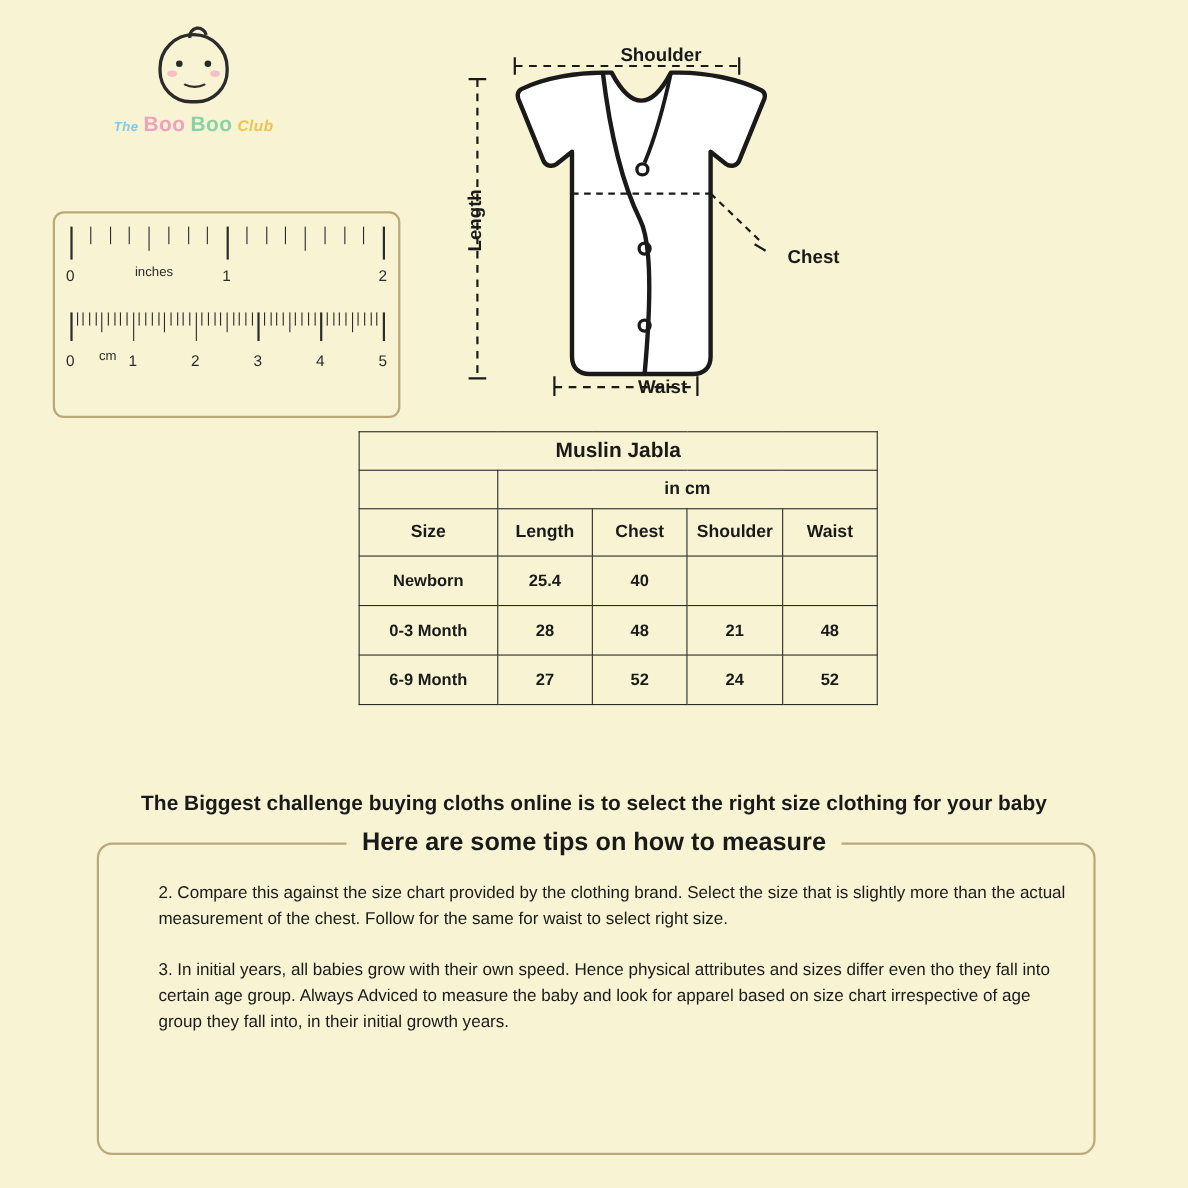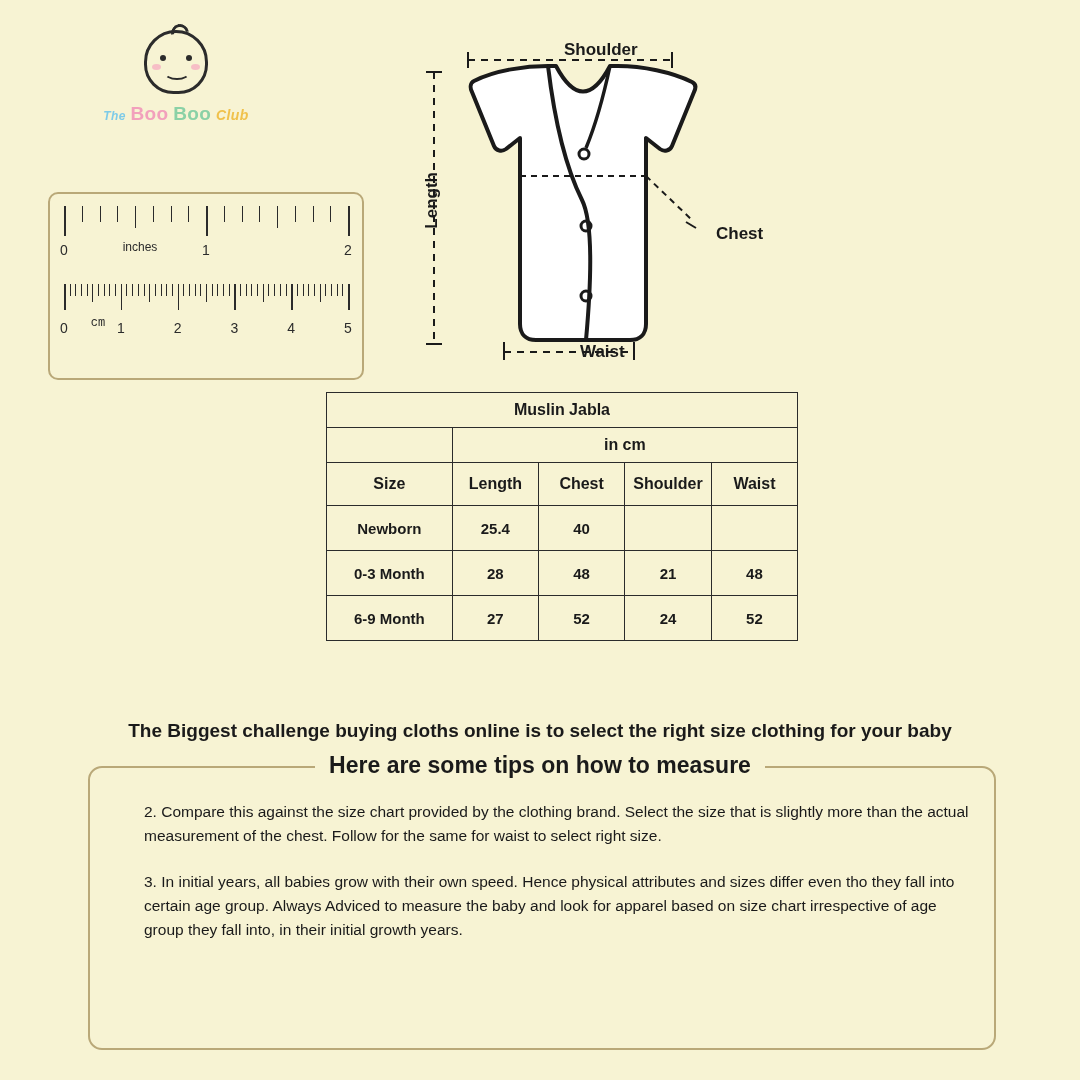--- a/index.html
+++ b/index.html
@@ -171,21 +171,21 @@
     font-size: 15px;
   }
   .size-table td, .size-table th {
     border: 1.5px solid #2b2b2b;
     text-align: center;
     font-weight: 700;
     color: #1a1a1a;
   }
   .size-table .title-cell {
     height: 32px;
-    font-size: 16px;
+    font-size: 19px;
   }
   .size-table .unit-cell {
     height: 32px;
     font-size: 16px;
   }
   .size-table .head-cell {
     height: 40px;
     font-size: 16px;
   }
   .size-table .body-cell {
@@ -348,21 +348,21 @@
         <div class="tick" style="left: 284px; height: 26px; width: 1.6px;"></div>
       </div>
     <div class="num-row" id="cm-nums">
         <div class="num" style="left: 0px;">0</div>
         <div class="num" style="left: 56.8px;">1</div>
         <div class="num" style="left: 113.6px;">2</div>
         <div class="num" style="left: 170.4px;">3</div>
         <div class="num" style="left: 227.2px;">4</div>
         <div class="num" style="left: 284px;">5</div>
       </div>
-    <div class="unit-label" style="left:34px; top:32px;font-family:Liberation Mono, monospace;">cm</div>
+    <div class="unit-label" style="left:34px; top:32px;">cm</div>
   </div>
 </div>
 
 <div class="diagram">
   <svg width="380" height="350" viewBox="0 0 380 350">
 
     <g stroke="#1a1a1a" stroke-width="2" fill="none">
       <line x1="72" y1="28" x2="72" y2="44"></line>
       <line x1="276" y1="28" x2="276" y2="44"></line>
       <line x1="72" y1="36" x2="276" y2="36" stroke-dasharray="7 6"></line>

